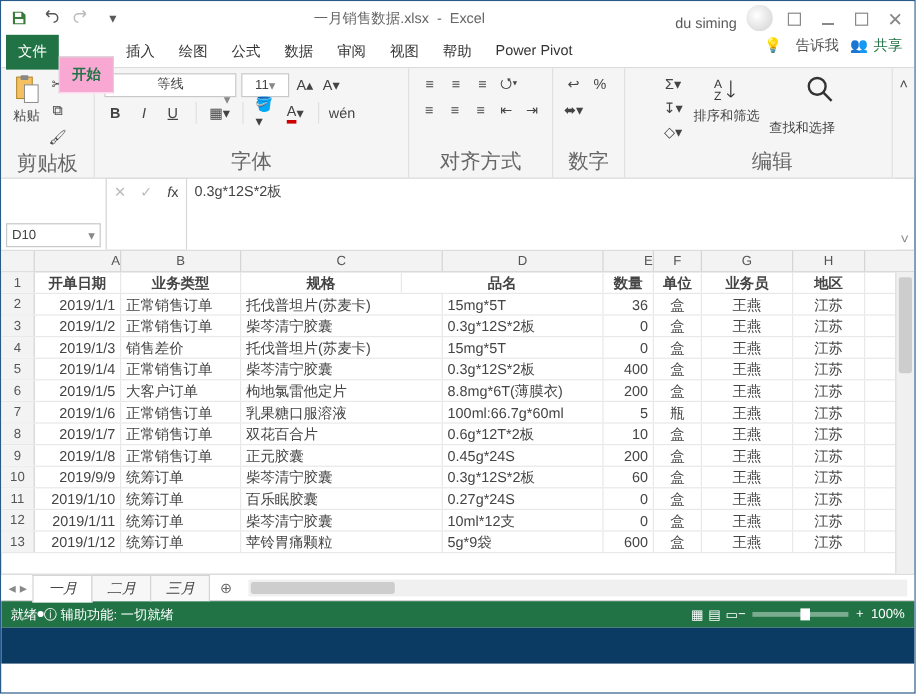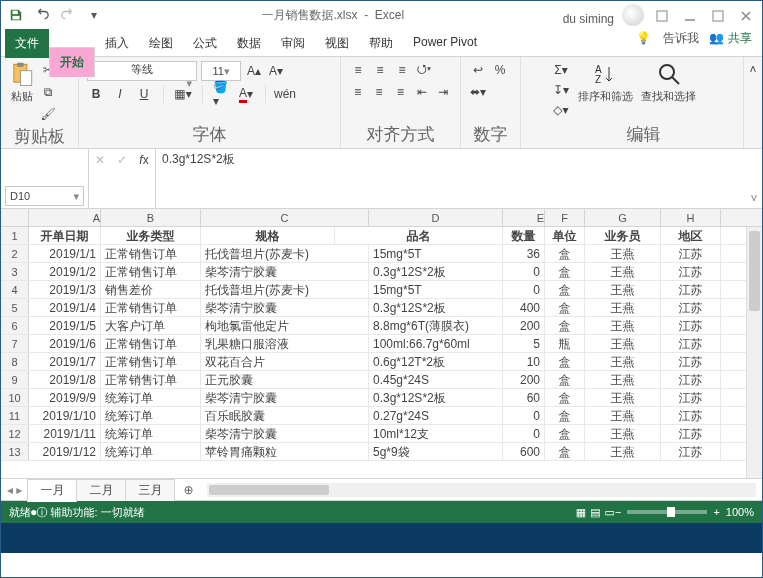--- a/index.html
+++ b/index.html
@@ -58,21 +58,21 @@
   .cD { width:134px; }
   .cE { width:42px; text-align:right;} .hdr .cE{text-align:center;}
   .cF { width:40px; text-align:center;}
   .cG { width:76px; text-align:center;}
   .cH { width:60px; text-align:center;}
   .scroll-v { position:absolute; right:0; top:18px; bottom:0; width:16px; background:#f0f0f0; border-left:1px solid #ddd;}
   .scroll-v .thumb{ position:absolute; left:2px; right:2px; top:4px; height:80px; background:#cdcdcd; border-radius:2px;}
 
   .tab-bar { height:22px; display:flex; align-items:center; border-bottom:1px solid #d4d4d4; background:#fff;}
   .tab-nav { display:flex; gap:4px; padding:0 6px; color:#888;}
-  .sheet-tab { padding:2px 12px; border:1px solid #d4d4d4; border-bottom:none; font-size:12px; background:#f7f7f7; margin-left:-1px;}
+  .sheet-tab { padding:2px 12px; border:1px solid #d4d4d4; border-bottom:none; font-size:12px; background:#f7f7f7; margin-left:-1px;font-style:italic;}
   .sheet-tab.active { background:#fff; border-bottom:1px solid #fff; position:relative; top:1px;}
   .add-sheet { padding:0 8px; color:#666;}
   .hscroll { flex:1; height:14px; background:#f0f0f0; margin:0 6px; position:relative;}
   .hscroll .thumb{position:absolute; left:2px; width:120px; top:2px; bottom:2px; background:#cdcdcd; border-radius:2px;}
 
   .status-bar { height:22px; background:#217346; color:#fff; display:flex; align-items:center; padding:0 8px; font-size:11px;}
   .status-bar .spacer { flex:1; }
   .view-btns { display:flex; gap:4px; }
   .zoom { display:flex; align-items:center; gap:6px;}
   .zoom-track { width:80px; height:4px; background:rgba(255,255,255,.4); position:relative;}
@@ -253,21 +253,21 @@
         <span class="ico">◇▾</span>
       </div>
       <div style="display:flex; flex-direction:column; align-items:center; gap:2px;">
         <svg width="26" height="26">
             <text x="2" y="12" font-size="10" fill="#333">A</text>
             <text x="2" y="22" font-size="10" fill="#333">Z</text>
             <path d="M16 6v14m0 0-3-3m3 3 3-3" stroke="#333" fill="none"></path>
           </svg>
         <span style="font-size:11px;">排序和筛选</span>
       </div>
-      <div style="display:flex; flex-direction:column; align-items:center; gap:2px;">
+      <div style="display:flex; flex-direction:column; align-items:flex-end; gap:12px;">
         <svg width="26" height="26">
             <circle cx="11" cy="11" r="7" fill="none" stroke="#333" stroke-width="2"></circle>
             <line x1="16" y1="16" x2="23" y2="23" stroke="#333" stroke-width="2"></line>
           </svg>
         <span style="font-size:11px;">查找和选择</span>
       </div>
     </div>
     <div class="group-label">编辑</div>
   </div>
   <div style="width:18px; display:flex; align-items:flex-start; justify-content:center; padding-top:4px;">

